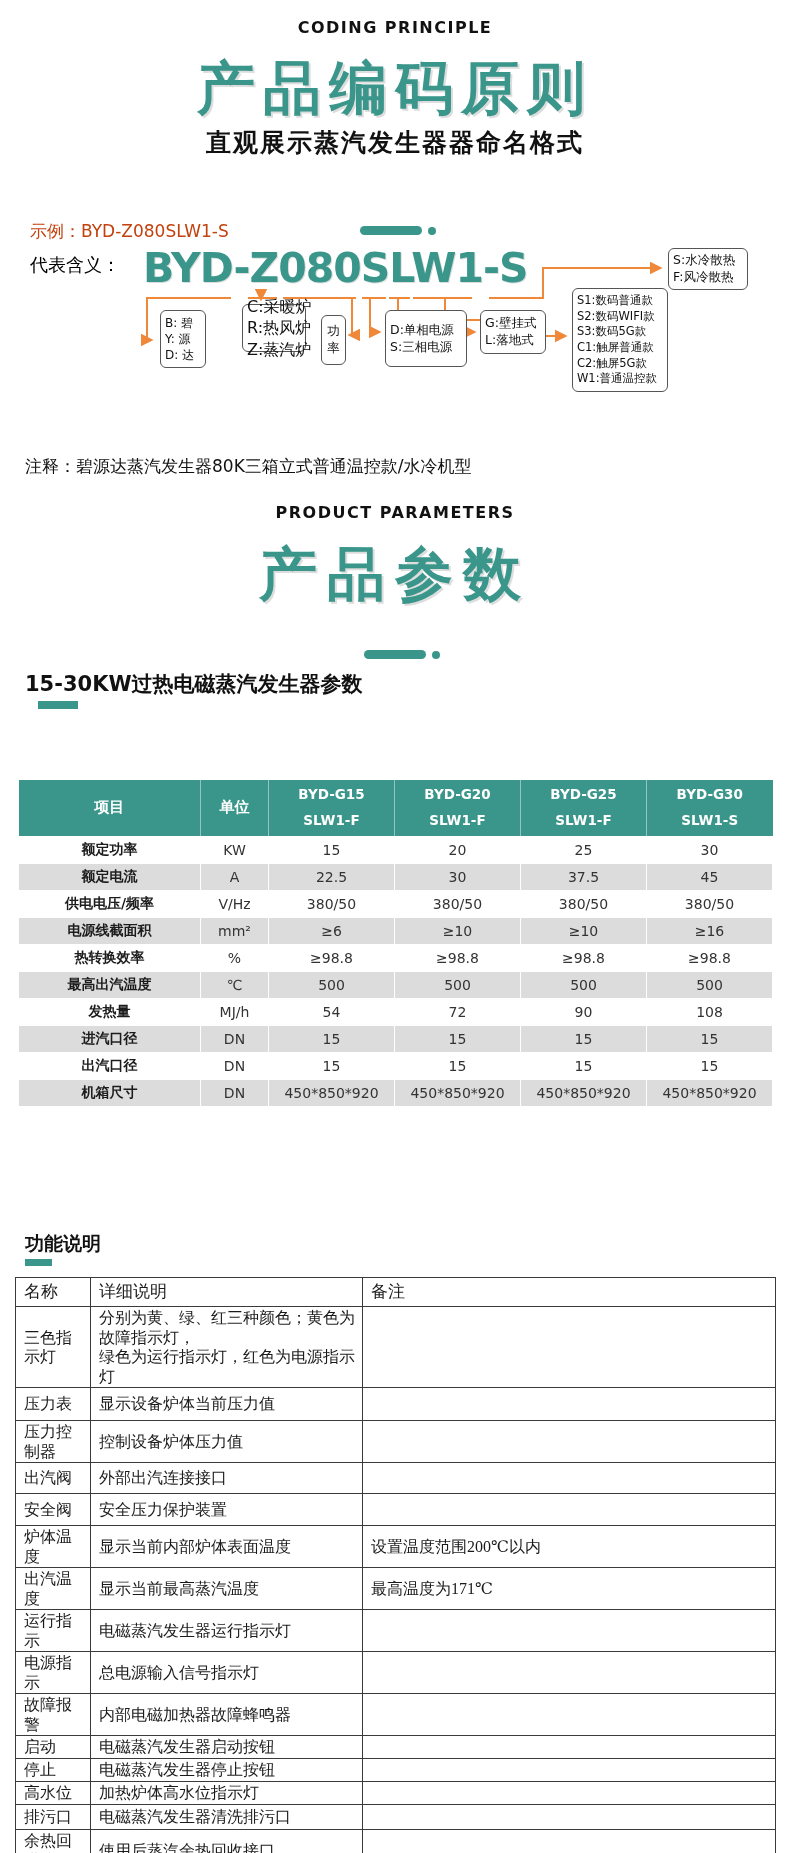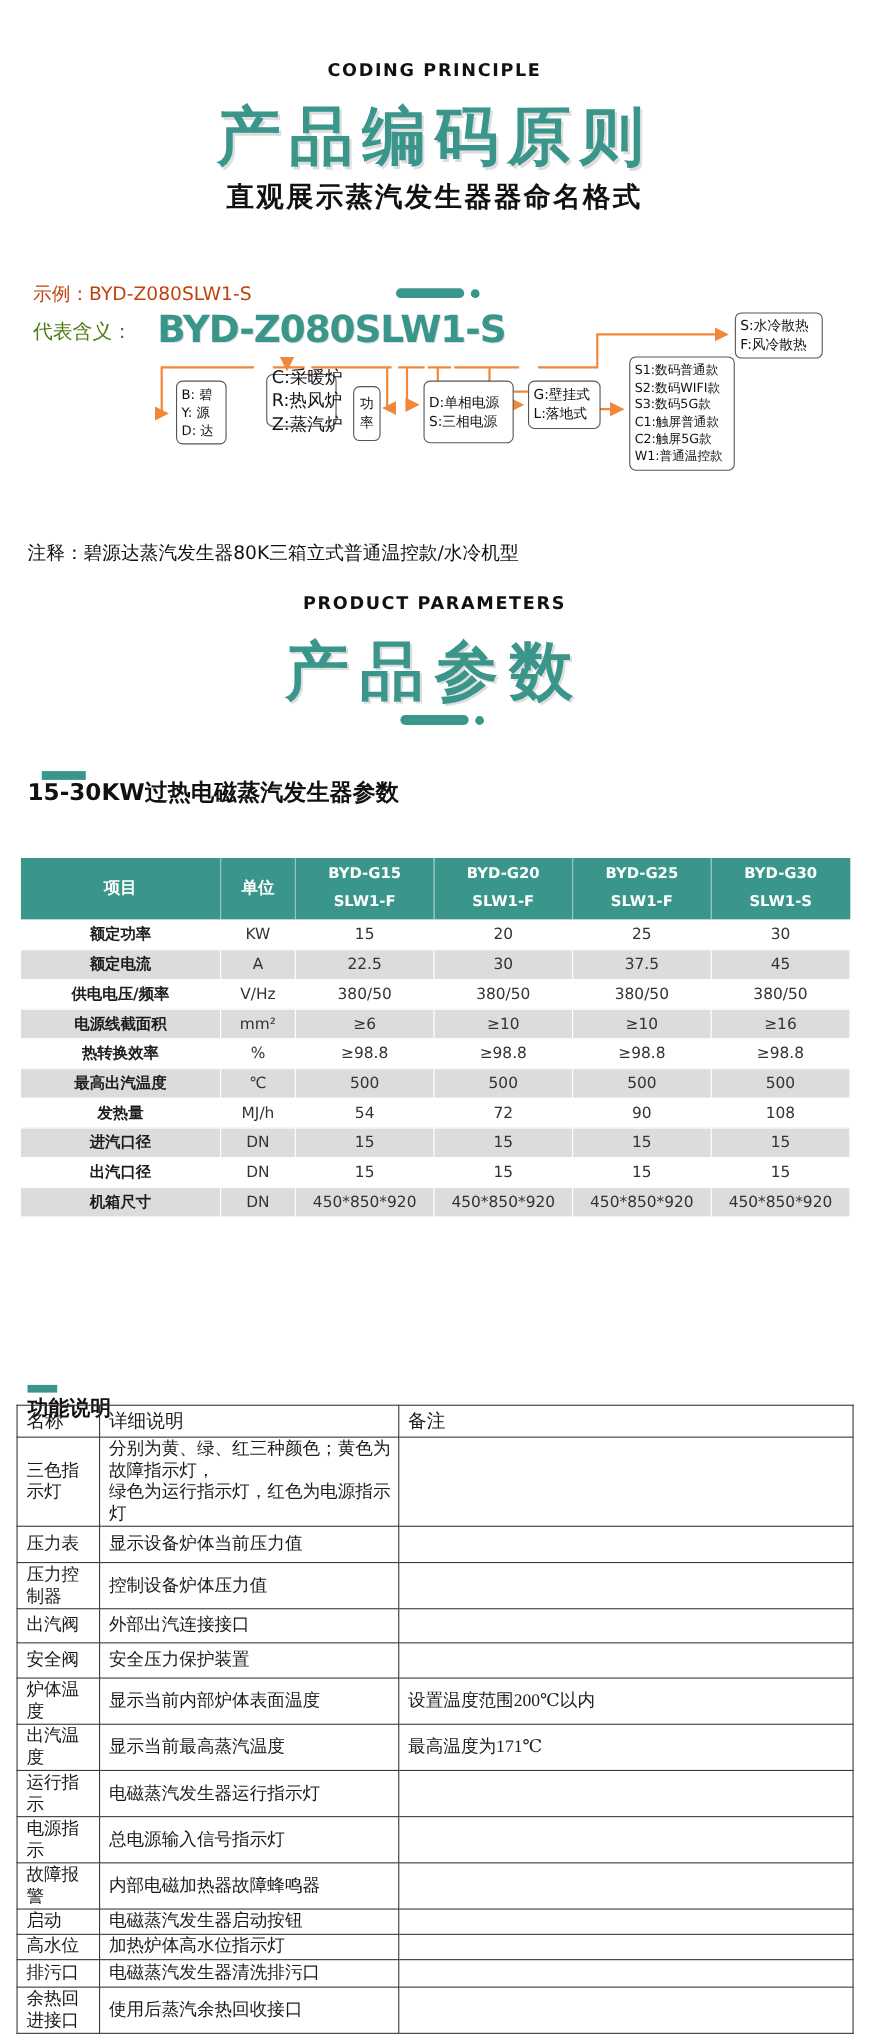--- a/index.html
+++ b/index.html
@@ -2,43 +2,43 @@
 <html style="--teal: #3A968A; --orange: #F0883A; --rowgray: #DCDCDC; --tborder: #3a3a3a;"><head>
 <meta charset="utf-8">
 <style>
   :root{
     --teal:#3A968A; --orange:#F0883A; --rowgray:#DCDCDC; --ink:#222; --tborder:#3a3a3a;
   }
   *{box-sizing:border-box;}
   html,body{margin:0;padding:0;}
   body{width:790px;height:1853px;background:#fff;position:relative;overflow:hidden;
        font-family:"DejaVu Sans","Liberation Sans",sans-serif;color:var(--ink);}
-  .abs{position:absolute;margin-top:36px;}
+  .abs{position:absolute;}
   .center{left:0;width:790px;text-align:center;}
 
   
   .eyebrow{top:18px;font-size:16px;font-weight:bold;letter-spacing:1.5px;color:#111;}
   .main-title{top:50px;font-size:58px;font-weight:bold;letter-spacing:8px;color:var(--teal);
               text-shadow:2px 2px 0 rgba(120,120,120,.25);}
   .sub-title{top:126px;font-size:25px;font-weight:bold;letter-spacing:2px;color:#111;}
   .eyebrow2{top:503px;font-size:16px;font-weight:bold;letter-spacing:1.5px;color:#111;}
   .main-title2{top:536px;font-size:58px;font-weight:bold;letter-spacing:10px;color:var(--teal);
                text-shadow:2px 2px 0 rgba(120,120,120,.25);}
 
   
   .deco{display:flex;align-items:center;gap:6px;}
   .deco-bar{width:62px;height:9px;border-radius:5px;background:var(--teal);}
   .deco-dot{width:8px;height:8px;border-radius:50%;background:var(--teal);}
 
   
   .diagram{top:195px;left:0;width:790px;height:238px;}
   .example-line{position:absolute;left:30px;top:25px;font-size:17px;color:#c2410c;font-weight:500;}
   .deco1{position:absolute;left:360px;top:31px;}
-  .meaning-label{position:absolute;left:30px;top:58px;font-size:18px;color:#4d7c0f;font-weight:500;}
-  .big-code{position:absolute;left:143px;top:49px;font-size:34px;font-weight:bold;color:var(--teal);
+  .meaning-label{position:absolute;left:30px;top:58px;font-size:18px;color:#000000;font-weight:500;}
+  .big-code{position:absolute;left:143px;top:49px;font-size:41px;font-weight:bold;color:var(--teal);
             letter-spacing:-1px;white-space:nowrap;text-shadow:1px 1px 0 rgba(120,120,120,.25);}
   .connectors{position:absolute;left:0;top:0;width:790px;height:238px;}
   .code-box{position:absolute;border:1.5px solid #555;border-radius:6px;background:#fff;
             display:flex;flex-direction:column;justify-content:center;padding:3px 4px;
             font-size:12px;line-height:1.35;color:#111;white-space:nowrap;}
   .code-box div{text-align:left;}
 
   .note-line{top:455px;left:25px;font-size:17px;color:#111;font-weight:500;}
   .deco2{position:absolute;left:364px;top:650px;}
 
@@ -338,20 +338,25 @@
         <td>故障报警</td>
         <td>内部电磁加热器故障蜂鸣器</td>
         <td></td>
       </tr>
       <tr style="height: 23px;">
         <td>启动</td>
         <td>电磁蒸汽发生器启动按钮</td>
         <td></td>
       </tr>
       <tr style="height: 23px;">
+        <td>停止</td>
+        <td>电磁蒸汽发生器停止按钮</td>
+        <td></td>
+      </tr>
+      <tr style="height: 23px;">
         <td>高水位</td>
         <td>加热炉体高水位指示灯</td>
         <td></td>
       </tr>
       <tr style="height: 25px;">
         <td>排污口</td>
         <td>电磁蒸汽发生器清洗排污口</td>
         <td></td>
       </tr>
       <tr style="height: 42px;">

